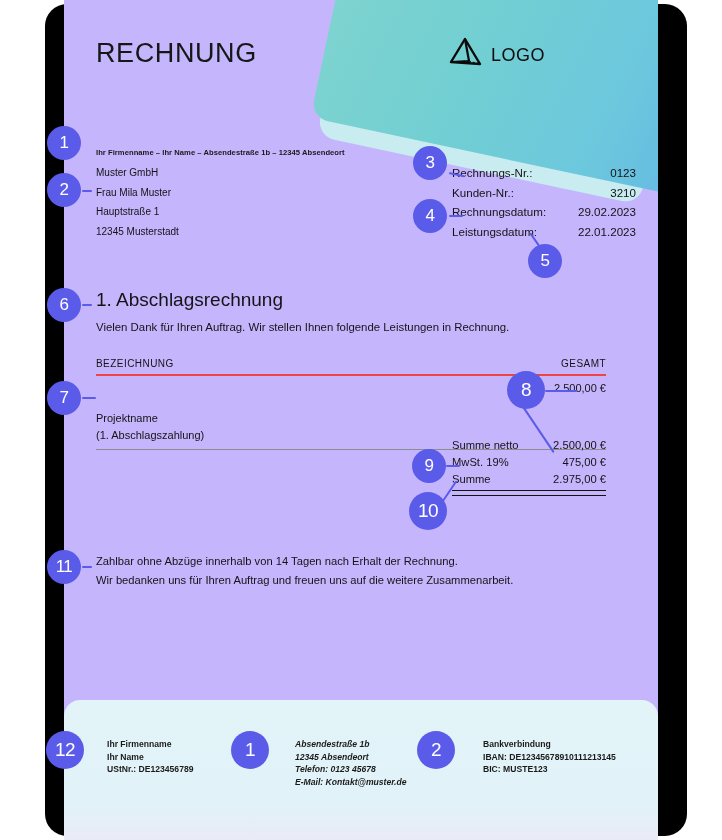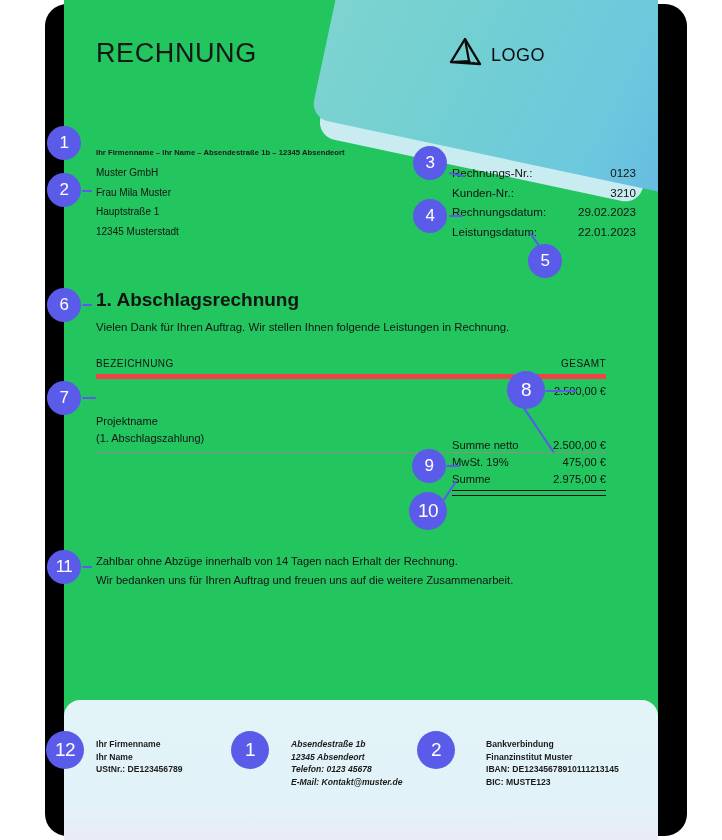--- a/index.html
+++ b/index.html
@@ -18,21 +18,21 @@
     width:642px; height:832px;
     background:#000000;
     border-radius:22px;
   }
 
   
   #page{
     position:absolute;
     left:64px; top:0px;
     width:594px; height:840px;
-    background:#22c55e;
+    background:#c4b5fd;
     overflow:hidden;
   }
 
   
   .shape{position:absolute;pointer-events:none;}
   #shape-back{
     left:290px; top:-40px;
     width:330px; height:180px;
     background:#c9ecf0;
     border-radius:18px;
@@ -74,36 +74,36 @@
     position:absolute;left:388px;top:163px;
     width:184px;font-size:11.6px;color:#141414;line-height:19.5px;
   }
   #meta .row{display:flex;justify-content:space-between;}
   #meta .lbl{white-space:nowrap;}
   #meta .val{white-space:nowrap;}
 
   
   #section-title{
     position:absolute;left:32px;top:289px;
-    font-size:19px;color:#141414;font-weight:700;
+    font-size:19px;color:#141414;font-weight:400;
   }
   #intro{
     position:absolute;left:32px;top:321px;
     font-size:11.4px;color:#141414;
   }
 
   
   #table{
     position:absolute;left:32px;top:358px;width:510px;
     font-size:10.6px;color:#141414;
   }
   #table .thead{
     display:flex;justify-content:space-between;
     font-size:10px;letter-spacing:.45px;padding-bottom:5px;
-    border-bottom:5px solid #ef4444;
+    border-bottom:2px solid #ef4444;
   }
   #table .trow{
     display:flex;justify-content:space-between;
     padding-top:6px;padding-bottom:6px;
     border-bottom:1px solid #8d8d8d;
     font-size:11px;
   }
   #table .desc{line-height:16.5px;margin-top:28px;}
   #table .sub{color:#141414;}
   #table .amt{font-size:11px;}
@@ -129,22 +129,22 @@
 
   
   #footer{
     position:absolute;left:0px;top:700px;
     width:594px;height:140px;
     background:linear-gradient(180deg,#e2f4f8 0%,#e1f3f8 72%,#e9ebf6 100%);
     border-top-left-radius:16px;
     border-top-right-radius:16px;
   }
   #footer-cols{
-    position:absolute;left:32px;top:38px;
-    display:flex;gap:7px;
+    position:absolute;left:43px;top:38px;
+    display:flex;gap:0px;
   }
   .fcol{font-size:8.6px;color:#1b1b1b;line-height:12.6px;font-weight:bold;}
   .fcol.c1{width:188px;}
   .fcol.c2{width:188px;font-style:italic;}
   .fcol.c3{width:210px;}
 
   
   .badge{
     position:absolute;
     border-radius:50%;
@@ -265,21 +265,20 @@
         <div>UStNr.: DE123456789</div>
       </div>
       <div class="fcol c2">
         <div>Absendestraße 1b</div>
         <div>12345 Absendeort</div>
         <div>Telefon: 0123 45678</div>
         <div>E-Mail: Kontakt@muster.de</div>
       </div>
       <div class="fcol c3">
         <div>Bankverbindung</div>
-        <div>Finanzinstitut Muster</div>
         <div>IBAN: DE12345678910111213145</div>
         <div>BIC: MUSTE123</div>
       </div>
     </div>
   </div>
 
 </div>
 
 <div class="lead" style="left:449px;top:172px;width:16px;transform:rotate(12deg);"></div>
 <div class="lead" style="left:449px;top:215px;width:14px;"></div>

